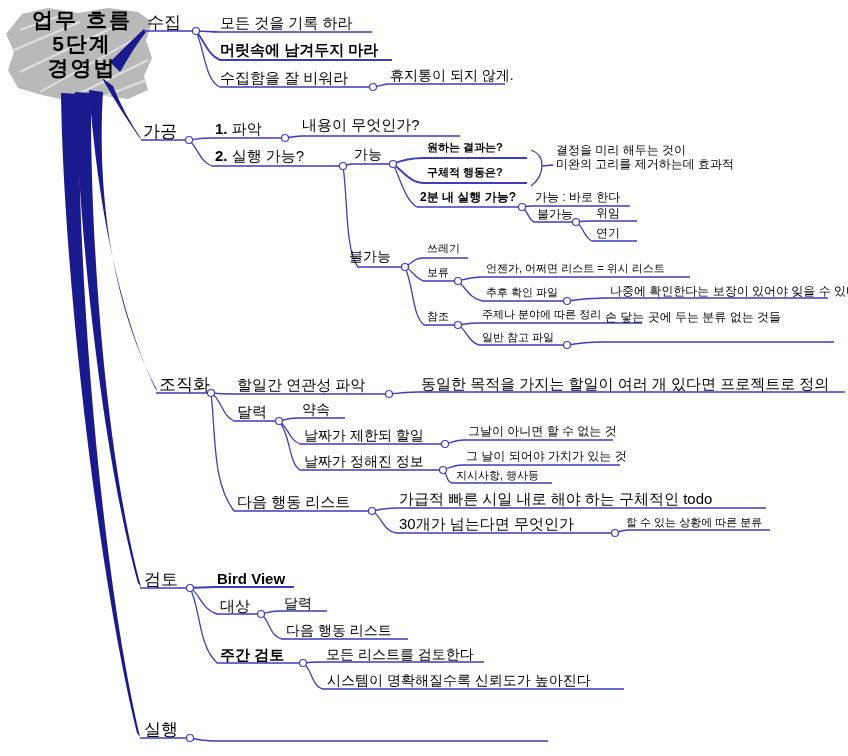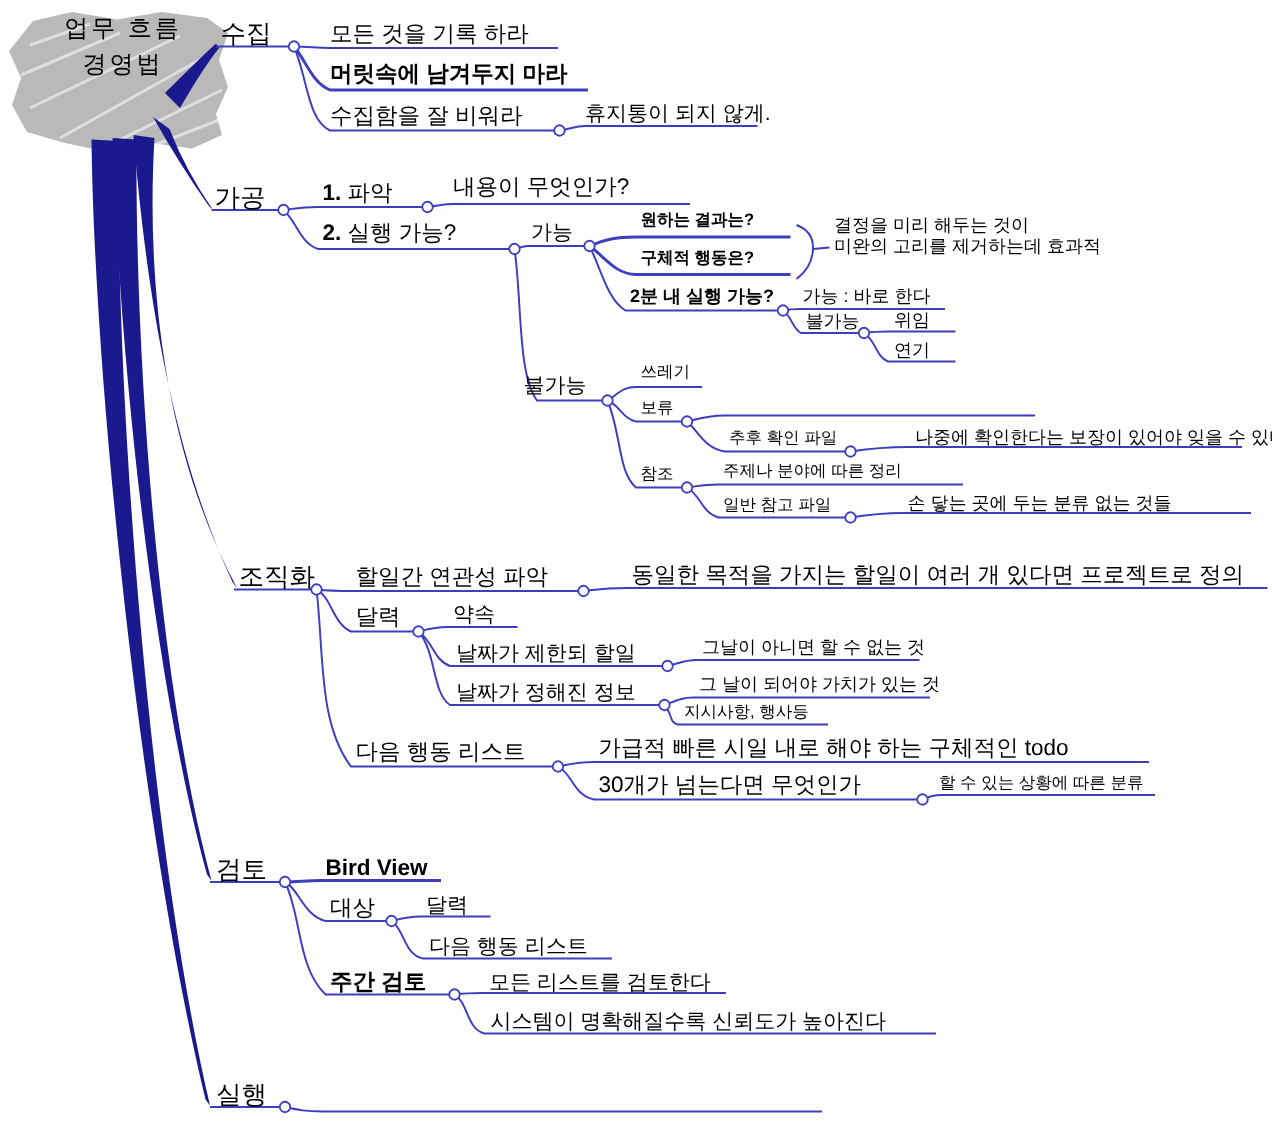--- a/index.html
+++ b/index.html
@@ -12,21 +12,21 @@
   .node{position:absolute;white-space:nowrap;color:var(--text);line-height:1.15;}
   .f17{font-size:17px;}
   .f15{font-size:15px;}
   .f14{font-size:14px;}
   .f13{font-size:11px;}
   .f12{font-size:12px;}
   .f11{font-size:11px;text-align:right;}
   .bold{font-weight:bold;}
   .root-label{
     position:absolute;left:8px;top:8px;width:148px;text-align:center;
-    font-size:16px;font-weight:normal;line-height:24px;letter-spacing:2px;color:var(--text);
+    font-size:21px;font-weight:bold;line-height:24px;letter-spacing:2px;color:var(--text);
   }
   .edge{stroke:var(--edge);fill:none;stroke-width:1.3px;}
   .edge-bold{stroke:var(--edge);fill:none;stroke-width:1.9px;}
   .trunk{fill:var(--trunk);stroke:none;}
   .junction{fill:#ffffff;stroke:var(--edge);stroke-width:1.2px;}
   .cloud{fill:var(--cloud);stroke:none;}
   .cloud-streak{stroke:rgba(255,255,255,0.55);stroke-width:2px;fill:none;}
 </style>
 </head>
 <body>
@@ -138,20 +138,21 @@
       <circle class="junction" cx="615" cy="533" r="3.5"></circle>
       <circle class="junction" cx="190" cy="588" r="3.5"></circle>
       <circle class="junction" cx="261" cy="614" r="3.5"></circle>
       <circle class="junction" cx="303" cy="663" r="3.5"></circle>
       <circle class="junction" cx="190" cy="738" r="3.5"></circle>
     </g>
   </svg>
 
   <div class="root-label">
     <div>업무 흐름</div>
+    <div>5단계</div>
     <div>경영법</div>
   </div>
 
   <div class="node f17" style="left:147px;top:13px">수집</div>
   <div class="node f15" style="left:220px;top:14px">모든 것을 기록 하라</div>
   <div class="node f15 bold" style="left:220px;top:41px">머릿속에 남겨두지 마라</div>
   <div class="node f15" style="left:220px;top:69px">수집함을 잘 비워라</div>
   <div class="node f14" style="left:390px;top:67px">휴지통이 되지 않게.</div>
 
   <div class="node f17" style="left:143px;top:122px">가공</div>
@@ -164,26 +165,27 @@
   <div class="node f12" style="left:556px;top:144px">결정을 미리 해두는 것이</div>
   <div class="node f12" style="left:556px;top:158px">미완의 고리를 제거하는데 효과적</div>
   <div class="node f12 bold" style="left:420px;top:191px">2분 내 실행 가능?</div>
   <div class="node f12" style="left:535px;top:191px">가능 : 바로 한다</div>
   <div class="node f12" style="left:537px;top:208px">불가능</div>
   <div class="node f12" style="left:596px;top:207px">위임</div>
   <div class="node f12" style="left:596px;top:227px">연기</div>
   <div class="node f14" style="left:349px;top:248px">불가능</div>
   <div class="node f13" style="left:427px;top:242px">쓰레기</div>
   <div class="node f13" style="left:427px;top:266px">보류</div>
+  <div class="node f13" style="left:486px;top:262px">언젠가, 어쩌면 리스트 = 위시 리스트</div>
   <div class="node f13" style="left:486px;top:286px">추후 확인 파일</div>
   <div class="node f12" style="left:610px;top:285px">나중에 확인한다는 보장이 있어야 잊을 수 있다.</div>
   <div class="node f13" style="left:427px;top:310px">참조</div>
   <div class="node f13" style="left:482px;top:308px">주제나 분야에 따른 정리</div>
   <div class="node f13" style="left:482px;top:331px">일반 참고 파일</div>
-  <div class="node f12" style="left:605px;top:329px">손 닿는 곳에 두는 분류 없는 것들</div>
+  <div class="node f12" style="left:605px;top:311px">손 닿는 곳에 두는 분류 없는 것들</div>
 
   <div class="node f17" style="left:159px;top:375px">조직화</div>
   <div class="node f15" style="left:237px;top:376px">할일간 연관성 파악</div>
   <div class="node f15" style="left:421px;top:375px">동일한 목적을 가지는 할일이 여러 개 있다면 프로젝트로 정의</div>
   <div class="node f15" style="left:237px;top:403px">달력</div>
   <div class="node f14" style="left:302px;top:401px">약속</div>
   <div class="node f14" style="left:304px;top:427px">날짜가 제한되 할일</div>
   <div class="node f12" style="left:468px;top:425px">그날이 아니면 할 수 없는 것</div>
   <div class="node f14" style="left:304px;top:453px">날짜가 정해진 정보</div>
   <div class="node f12" style="left:466px;top:450px">그 날이 되어야 가치가 있는 것</div>

